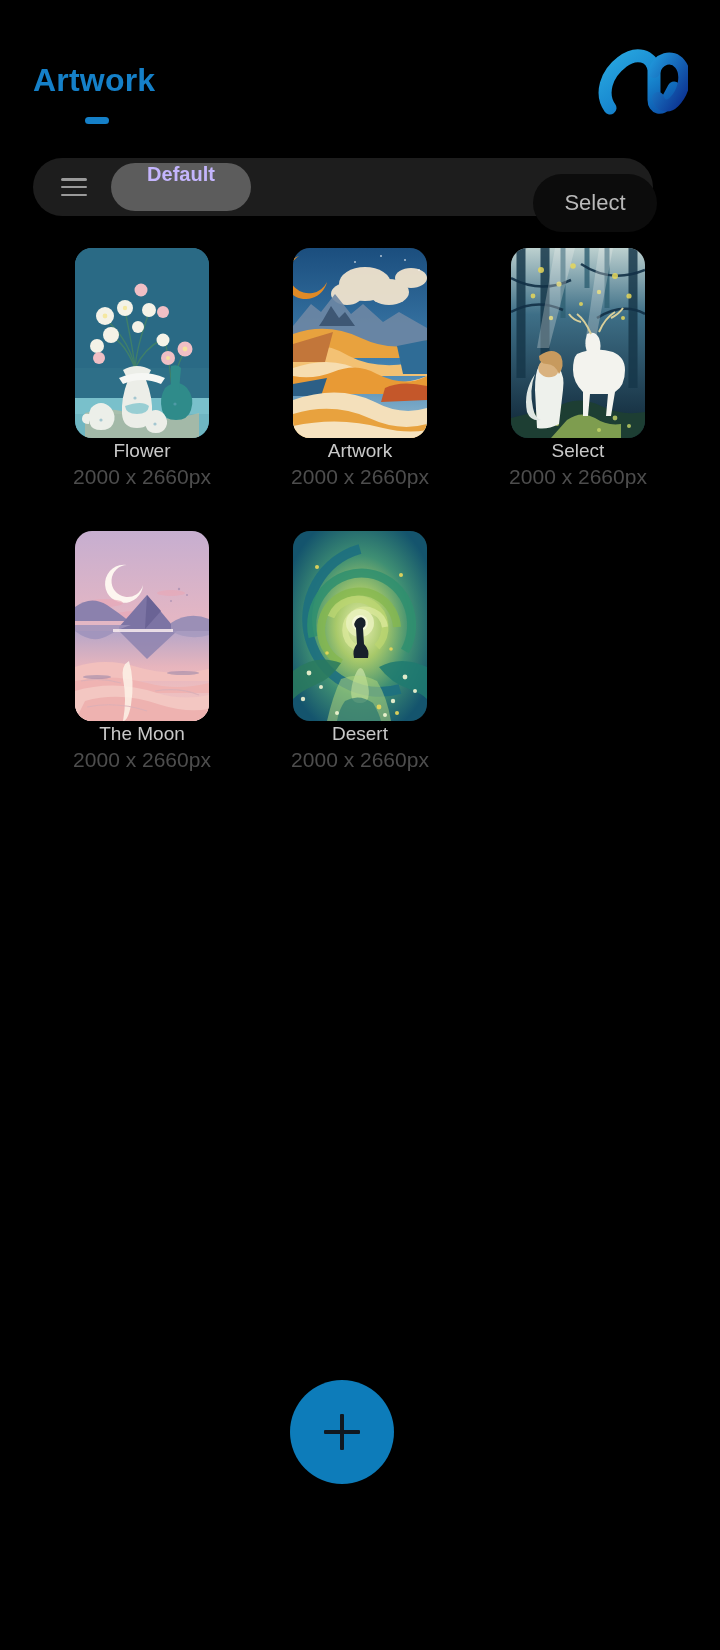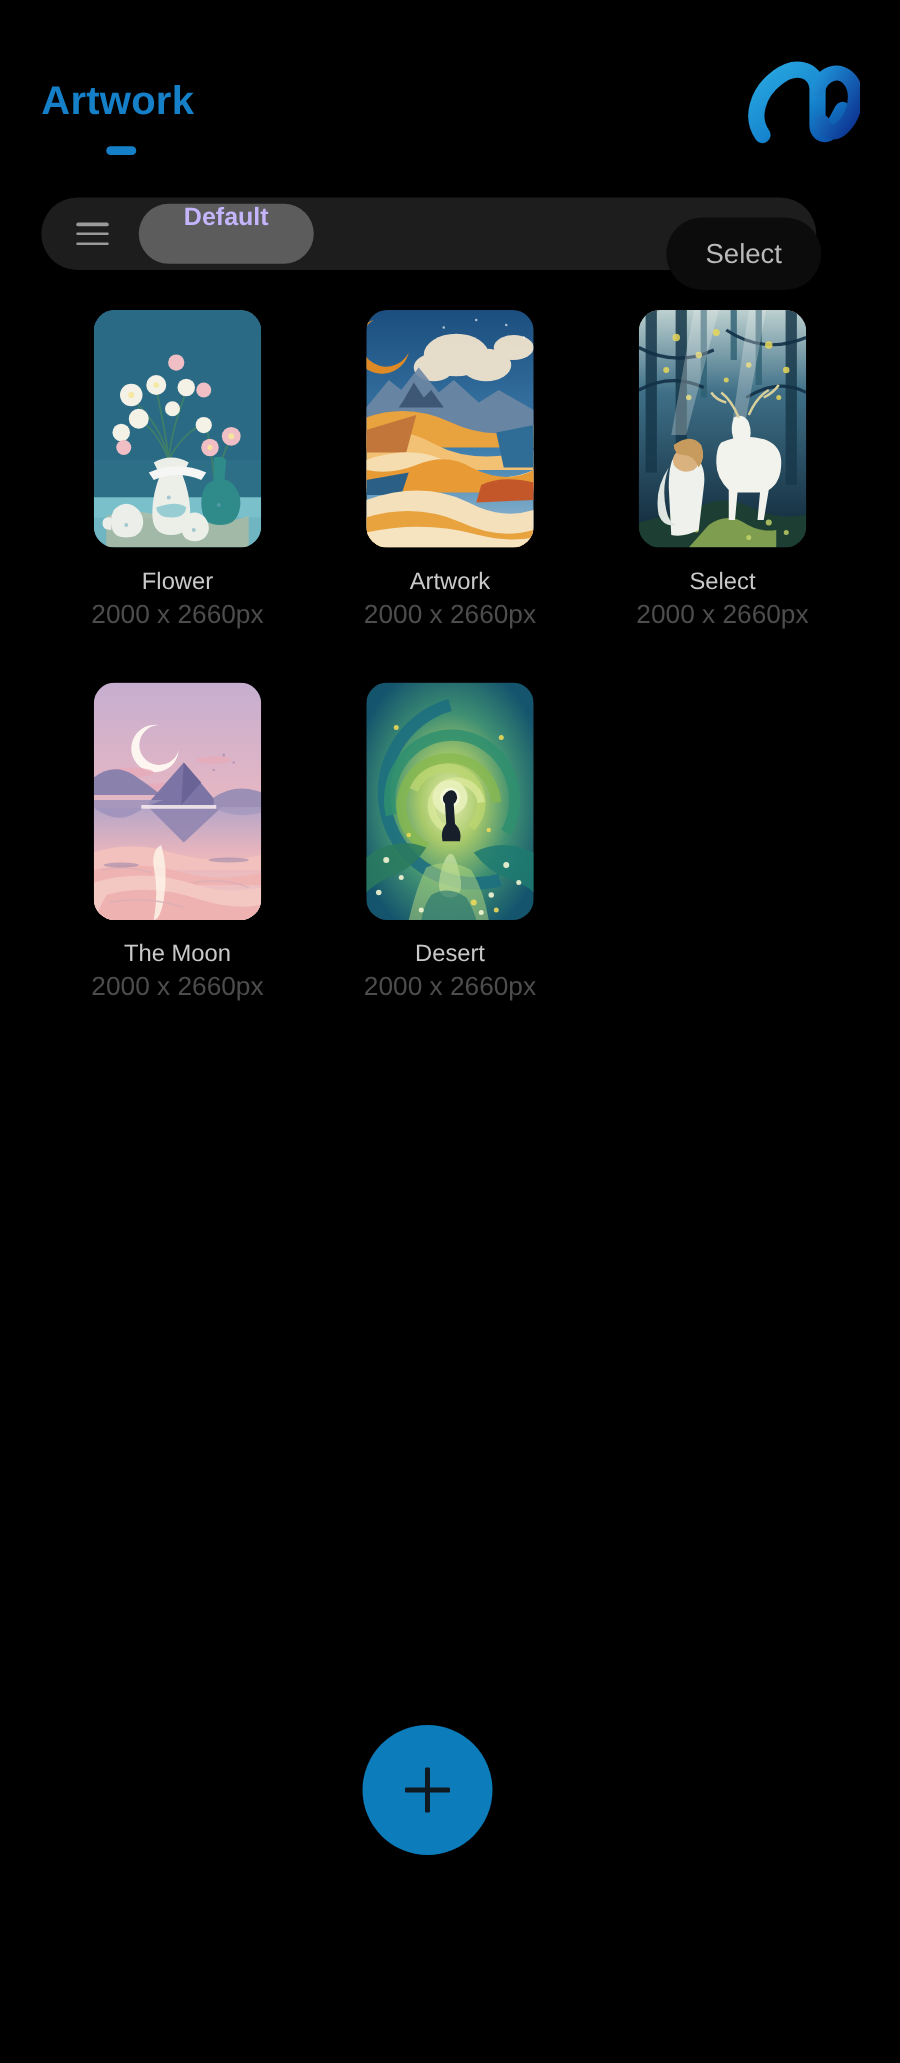--- a/index.html
+++ b/index.html
@@ -63,21 +63,21 @@
   .card { display:flex; flex-direction:column; align-items:center; width:100%; }
   .thumb {
     width:134px; height:190px;
     border-radius:17px;
     overflow:hidden;
     position:relative;
     background:#111;
   }
   .thumb svg { display:block; width:134px; height:190px; }
   .card-title {
-    margin-top:17px;
+    margin-top:2px;
     font-size:19px; color:#c9c9c9; line-height:1.15;
     text-align:center; white-space:nowrap;
   }
   .card-dims {
     margin-top:2px;
     font-size:21px; color:#4d4d4d; line-height:1.2;
     text-align:center; white-space:nowrap;
   }
 
   

